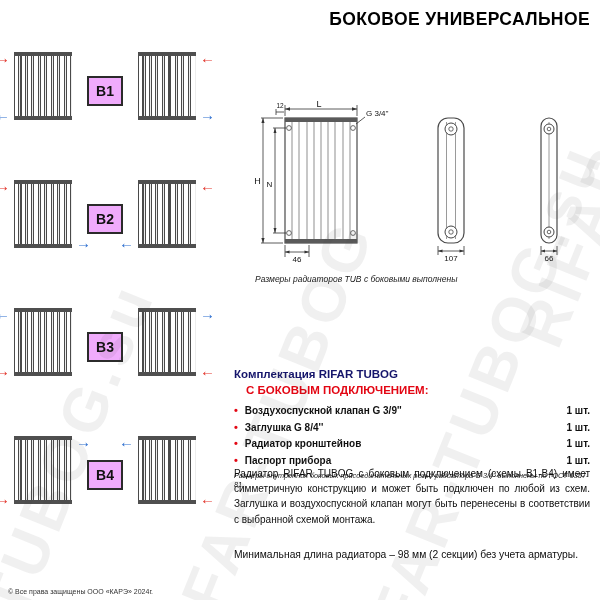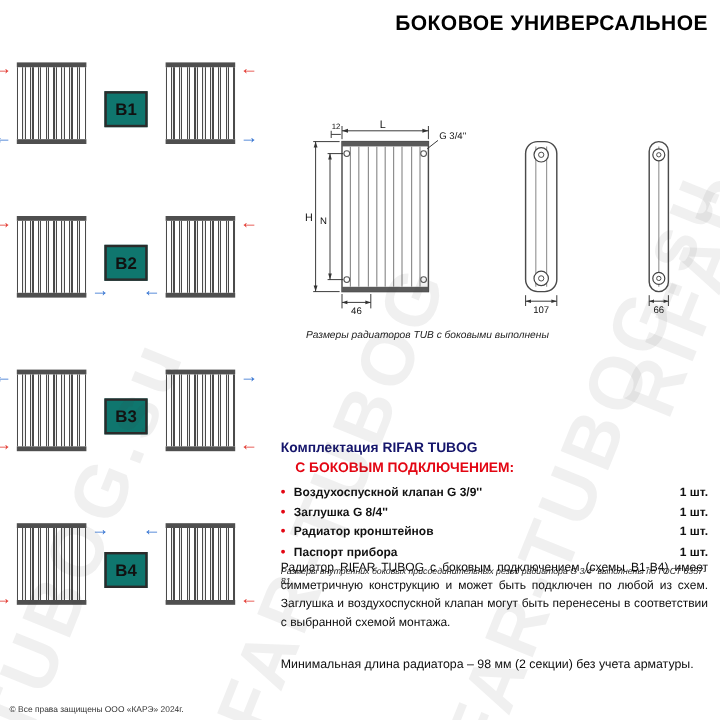--- a/index.html
+++ b/index.html
@@ -21,21 +21,21 @@
 
   
   #schemes{position:absolute;left:14px;top:52px;width:182px;z-index:1;}
   .scheme-row{display:flex;justify-content:space-between;align-items:center;
               height:68px;margin-bottom:60px;position:relative;}
   .radiator-wrap{position:relative;width:58px;height:68px;}
   .radiator{width:58px;height:68px;box-sizing:border-box;
             border-top:4px solid #4f4f4f;border-bottom:4px solid #4f4f4f;
             background:repeating-linear-gradient(90deg,
               #4a4a4a 0 1px,#ffffff 1px 4.5px,#4a4a4a 4.5px 5.5px,#ededed 5.5px 6.5px);}
-  .scheme-label{width:32px;height:26px;border:2px solid #2b2b2b;background:#0f766e;
+  .scheme-label{width:32px;height:26px;border:2px solid #2b2b2b;background:#f0abfc;
                 display:flex;align-items:center;justify-content:center;
                 font-weight:bold;font-size:14px;margin-top:10px;}
   .arrow{position:absolute;font-weight:bold;font-size:15px;line-height:1;z-index:2;}
   .arrow.supply{color:var(--supply,#e2342b);}
   .arrow.return{color:var(--return,#2e6fd0);}
   .arrow.top-left{top:-2px;left:-19px;}
   .arrow.bottom-left{bottom:-2px;left:-19px;}
   .arrow.top-right{top:-2px;right:-19px;}
   .arrow.bottom-right{bottom:-2px;right:-19px;}
 

